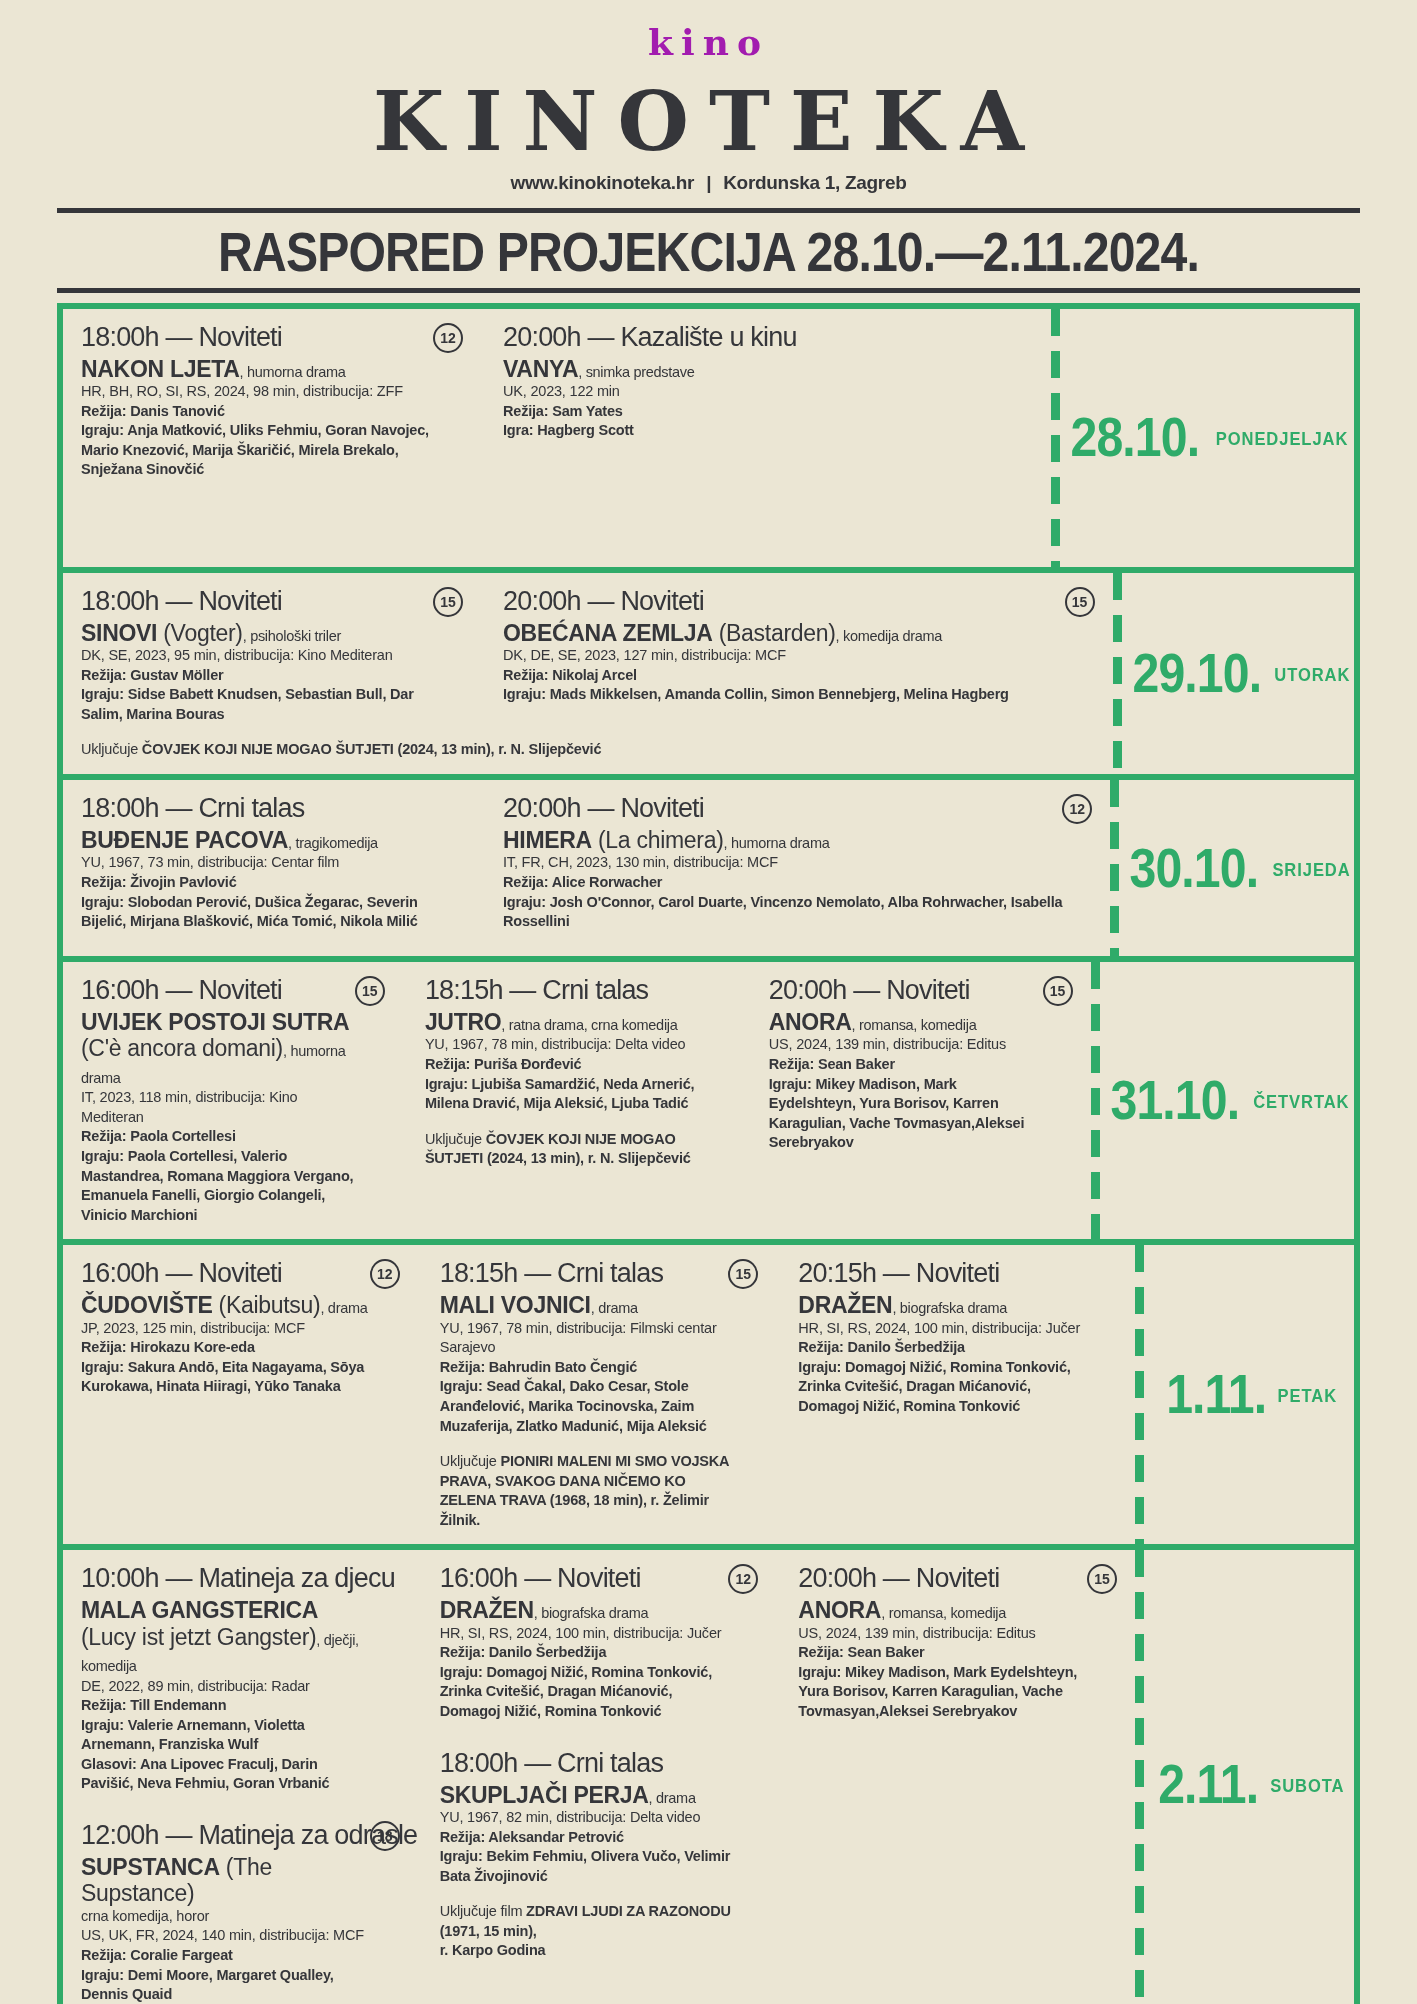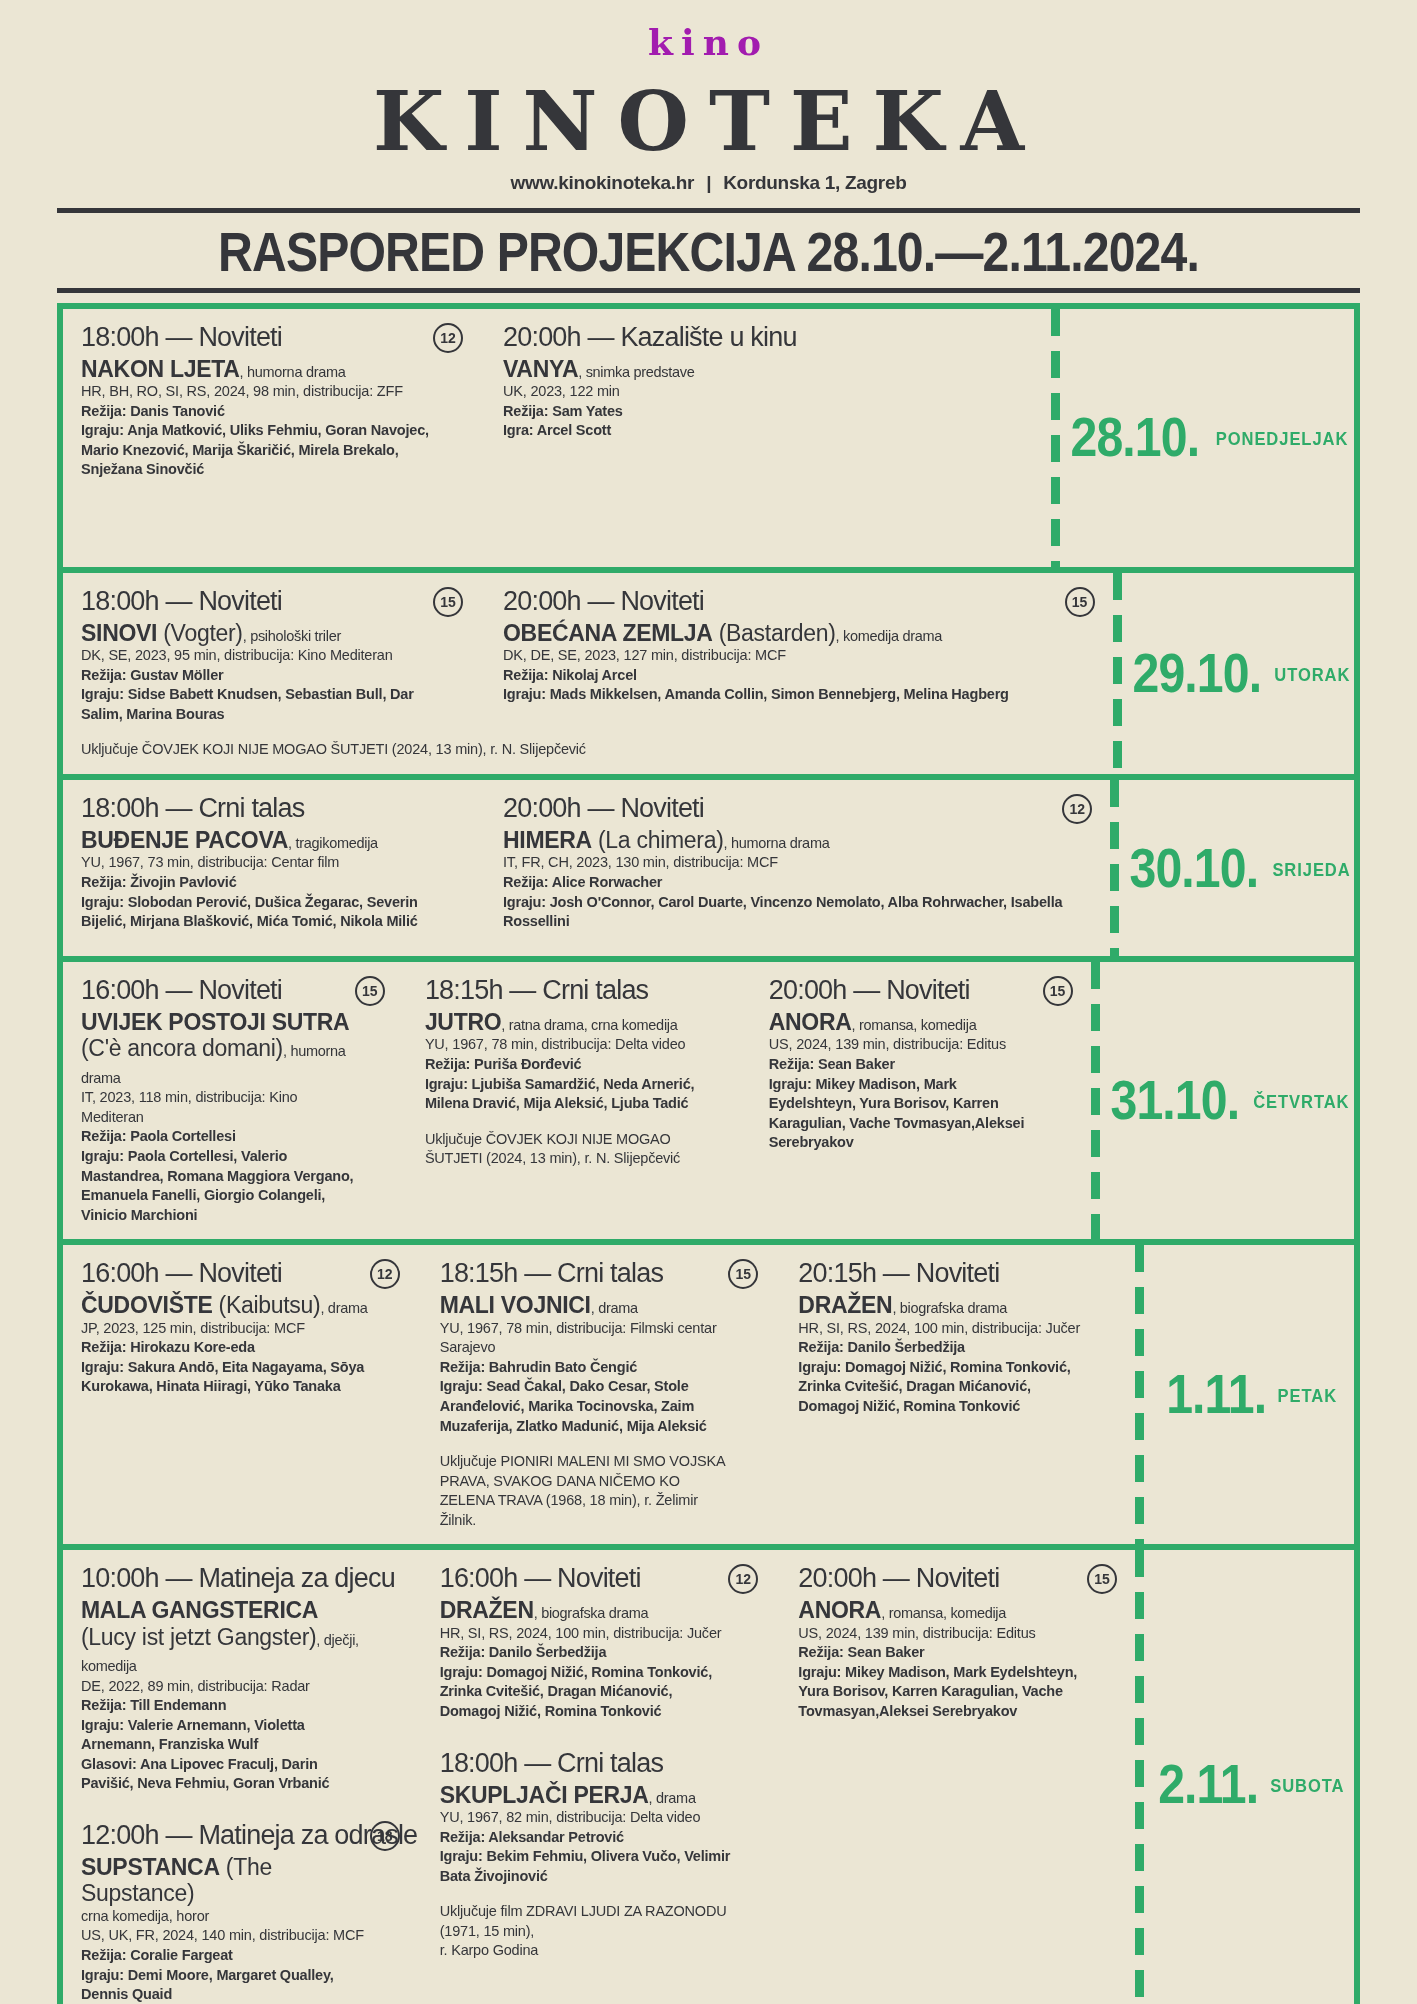--- a/index.html
+++ b/index.html
@@ -64,21 +64,21 @@
     position:absolute;right:8px;top:1px;width:26px;height:26px;border:2.5px solid #35363a;
     border-radius:50%;display:flex;align-items:center;justify-content:center;
     font-size:14px;font-weight:700;letter-spacing:0;
   }
   .titleline{font-size:23px;font-weight:700;letter-spacing:-0.3px;line-height:1.15}
   .orig{font-weight:400}
   .gen{font-size:14.5px;font-weight:400}
   .genline,.meta{font-size:14.5px;line-height:1.35}
   .dir,.cast{font-size:14.5px;font-weight:700;line-height:1.35}
   .fn{font-size:14.5px;line-height:1.35;margin-top:16px}
-  .fn .fnbold{font-weight:400}
+  .fn .fnbold{font-weight:700}
   .fn.nowrap{white-space:nowrap}
   
   .footer{margin:14px 57px 0}
   .footrow1{display:flex;justify-content:space-between;align-items:center}
   .disclaimer{font-size:28px;font-weight:700;letter-spacing:-0.3px;padding-left:18px}
   .fbs{display:flex;gap:44px;align-items:center}
   .fb{display:flex;align-items:center;gap:10px;font-size:20px}
   .fbicon{
     width:28px;height:28px;border-radius:50%;background:#2f3033;color:#ebe6d4;
     display:flex;align-items:center;justify-content:center;
@@ -110,21 +110,21 @@
               <div class="dir">Režija: Danis Tanović</div>
               <div class="cast">Igraju: Anja Matković, Uliks Fehmiu, Goran Navojec, Mario Knezović, Marija Škaričić, Mirela Brekalo, Snježana Sinovčić</div>
             </div>
           </div>
           <div class="col">
             <div class="screening">
               <div class="time">20:00h — Kazalište u kinu</div>
               <div class="titleline"><span class="ft">VANYA</span><span class="gen">, snimka predstave</span></div>
               <div class="meta">UK, 2023, 122 min</div>
               <div class="dir">Režija: Sam Yates</div>
-              <div class="cast">Igra: Arcel Scott</div>
+              <div class="cast">Igra: Hagberg Scott</div>
             </div>
           </div>
         </div>
         <div class="daypanel">
           <div class="date">28.10.</div>
           <div class="dayname">PONEDJELJAK</div>
         </div>
       </div>
       <div class="row cols2">
         <div class="cells">

